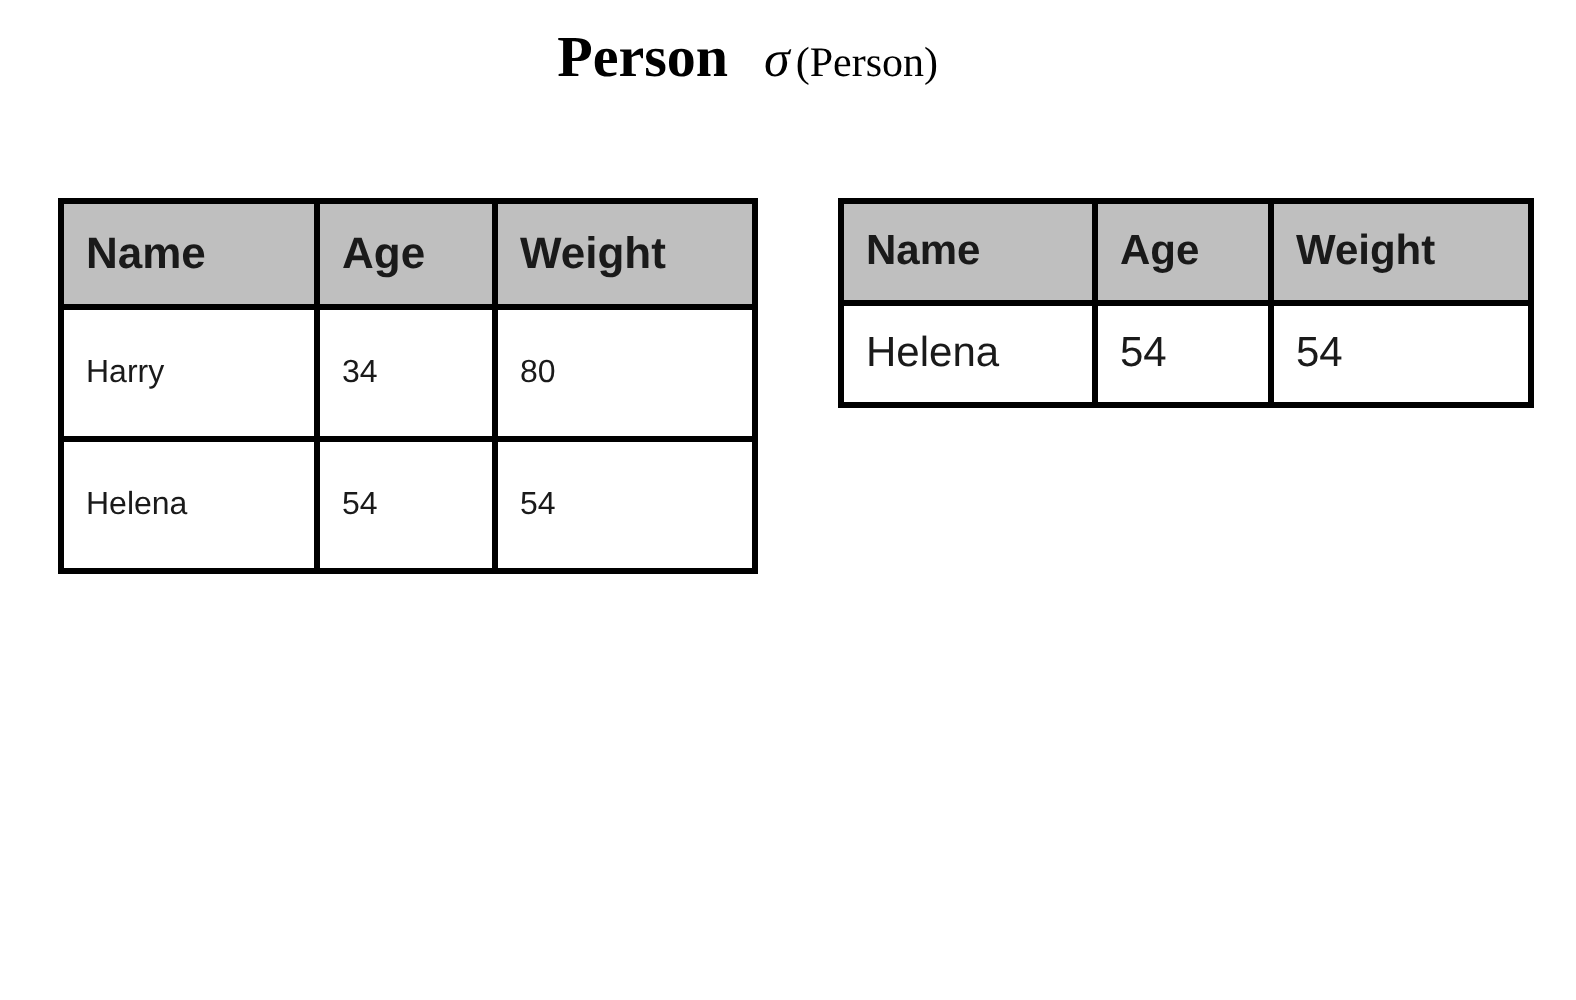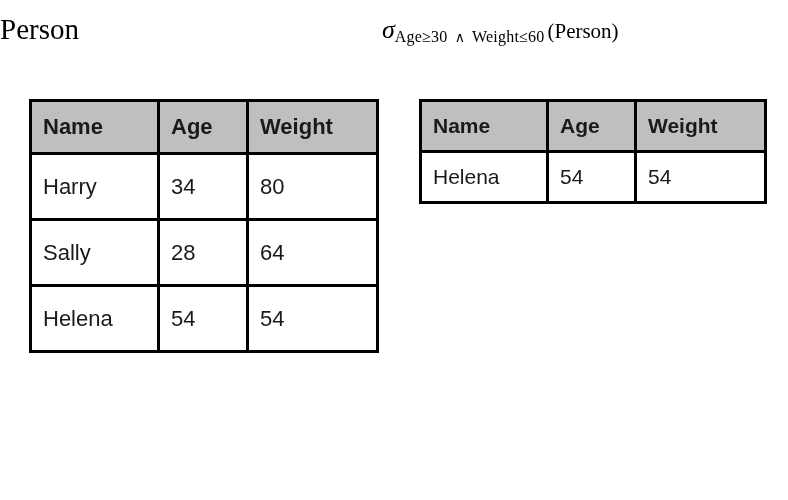--- a/index.html
+++ b/index.html
@@ -20,23 +20,24 @@
     position: absolute;
     font-family: "Liberation Serif", serif;
     color: #000000;
     white-space: nowrap;
   }
 
   #caption-left {
     left: 0;
     top: 12px;
     width: 364px;
-    text-align: left;
+    text-align: right;
     font-size: 29px;
     line-height: 34px;
+    font-weight: bold;
   }
 
   #caption-right {
     left: 382px;
     top: 13px;
     font-size: 26px;
     line-height: 34px;
     display: flex;
     align-items: baseline;
   }
@@ -78,21 +79,21 @@
   }
   .rel-table th {
     background: #bfbfbf;
     font-weight: bold;
     font-size: 22px;
     height: 50px;
   }
   .rel-table td {
     background: #ffffff;
     font-weight: normal;
-    font-size: 22px;
+    font-size: 16px;
   }
 
   
   #table-person {
     left: 29px;
     top: 99px;
   }
   #table-person th:nth-child(1),
   #table-person td:nth-child(1) { width: 114px; }
   #table-person th:nth-child(2),
@@ -115,46 +116,36 @@
   #table-selection th { height: 48px; font-size: 21px; }
   #table-selection td { height: 48px; font-size: 21px; }
 </style>
 </head>
 <body>
 
 <div class="caption" id="caption-left">Person</div>
 
 <div class="caption" id="caption-right">
   <span class="sigma">σ</span>
-  <span class="subscript">
-    <span>Age≥30</span>
-    <span class="wedge">∧</span>
-    <span>Weight≤60</span>
-  </span>
   <span class="argument">(Person)</span>
 </div>
 
 <table class="rel-table" id="table-person">
   <thead>
     <tr>
       <th>Name</th>
       <th>Age</th>
       <th>Weight</th>
     </tr>
   </thead>
   <tbody>
     <tr>
       <td>Harry</td>
       <td>34</td>
       <td>80</td>
-    </tr>
-    <tr>
-      <td>Sally</td>
-      <td>28</td>
-      <td>64</td>
     </tr>
     <tr>
       <td>Helena</td>
       <td>54</td>
       <td>54</td>
     </tr>
   </tbody>
 </table>
 
 <table class="rel-table" id="table-selection">

